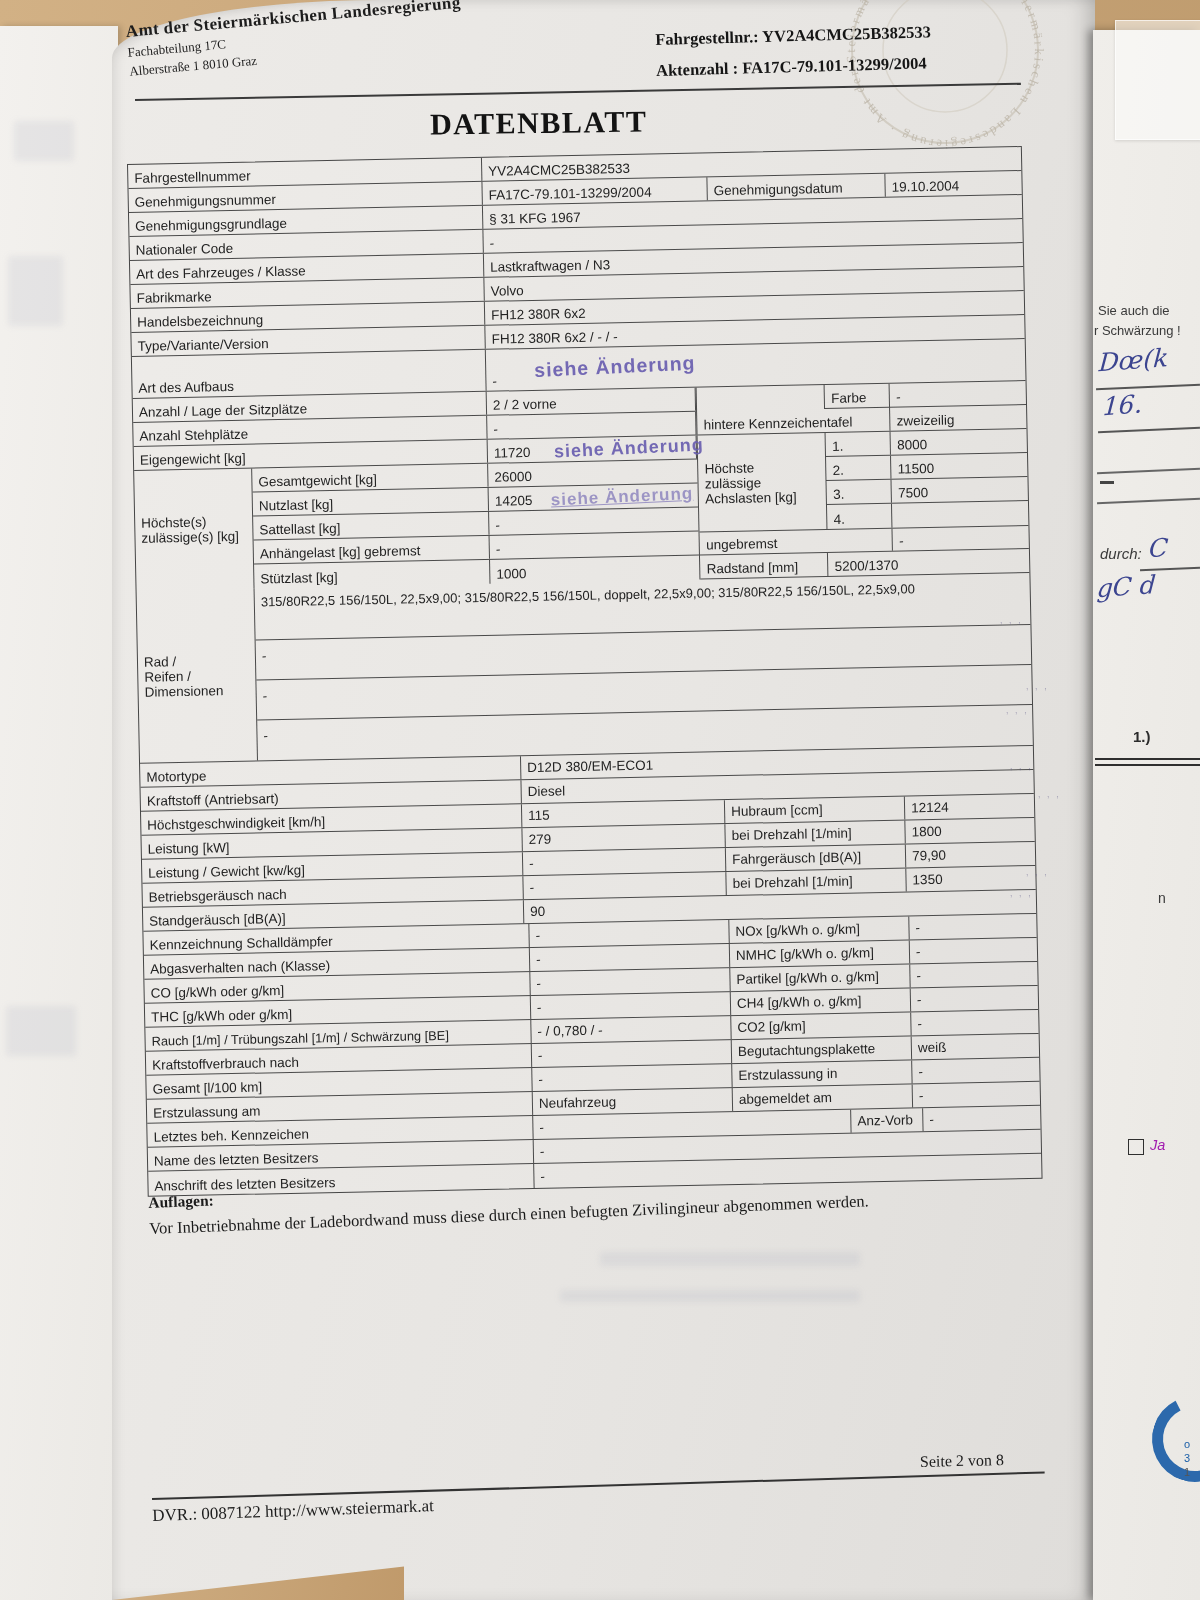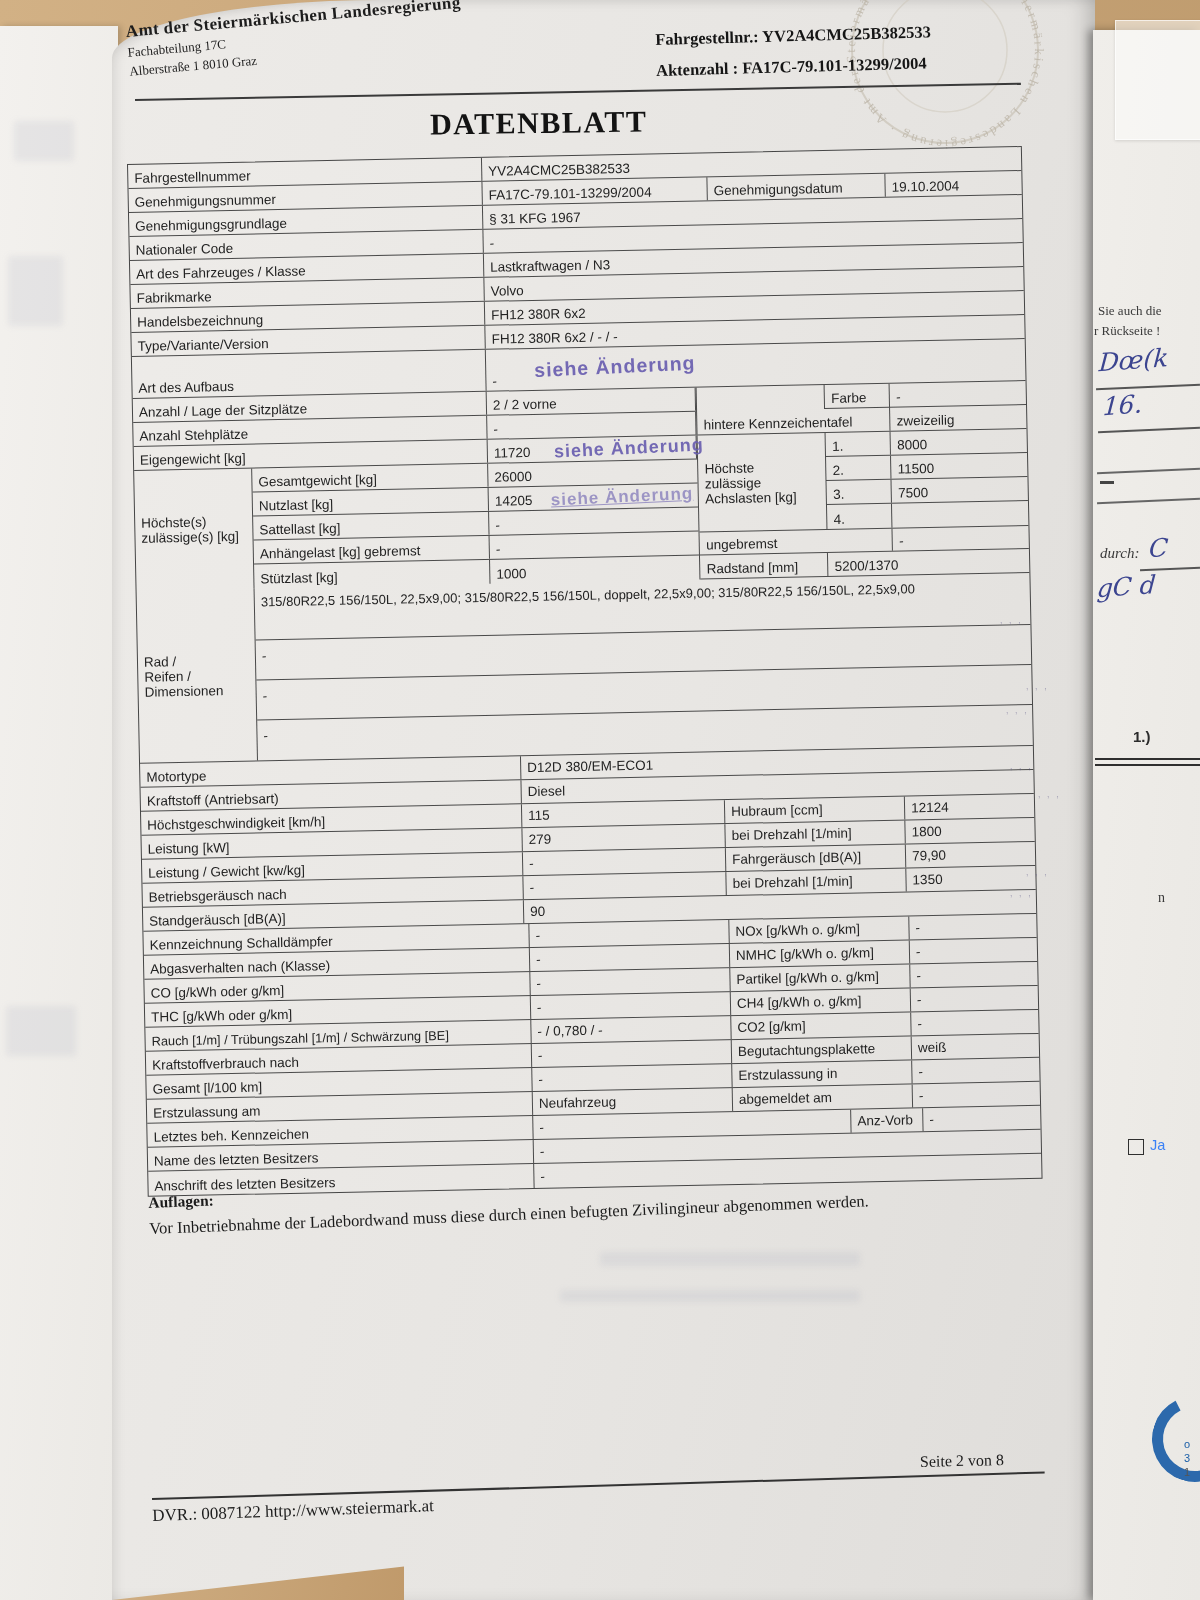--- a/index.html
+++ b/index.html
@@ -64,28 +64,28 @@
     font-family:"Liberation Serif",serif;color:#1b1b1b;}
   #auflagen .h{font-weight:bold;font-size:15.5px;}
   #auflagen .t{font-size:16.5px;margin-top:7px;white-space:nowrap;}
   #footer-rule{left:152px;top:1498px;width:893px;height:2px;background:#333;
     transform:rotate(-1.7deg);transform-origin:0 0;}
   #footer-left{left:152px;top:1506px;font-family:"Liberation Serif",serif;font-size:17px;
     color:#1c1c1c;transform:rotate(-2deg);transform-origin:0 0;}
   #footer-right{left:920px;top:1452px;font-family:"Liberation Serif",serif;font-size:16px;
     color:#1c1c1c;transform:rotate(-1.2deg);}
   
-  .sidetext{color:#3a3a3a;font-size:13px;font-family:Liberation Serif, serif;}
+  .sidetext{color:#3a3a3a;font-size:13px;}
   .hand{font-family:"DejaVu Serif",serif;font-style:italic;color:#3c4590;font-size:25px;
     transform:rotate(-4deg) skewX(-8deg);transform-origin:0 0;white-space:nowrap;}
   .sideline{height:2px;background:#555;transform:rotate(-2.5deg);}
   #dline{left:1095px;top:758px;width:105px;height:4px;border-top:2.2px solid #2f2f2f;
     border-bottom:2.2px solid #2f2f2f;box-sizing:content-box;}
   #checkbox{left:1128px;top:1139px;width:14px;height:14px;border:1.6px solid #2f2f2f;background:transparent;}
-  #ja-label{left:1150px;top:1137px;font-size:14.5px;color:#3b82f6;}
+  #ja-label{left:1150px;top:1137px;font-size:14.5px;color:#a21caf;font-style:italic;}
   #logo-arc{left:1152px;top:1396px;width:64px;height:64px;border:11px solid #1c5fa8;
     border-radius:50%;border-top-color:transparent;transform:rotate(18deg);opacity:.92;}
   .logofrag{color:#1c5fa8;font-size:11px;left:1184px;}
   .ghost{color:rgba(90,85,135,.38);font-size:11px;letter-spacing:2px;white-space:nowrap;}
   .smudge{background:rgba(120,130,160,.10);filter:blur(3px);border-radius:4px;}
 </style>
 </head>
 <body>
 
 <div class="abs" id="left-page">
@@ -407,21 +407,21 @@
   <div class="t">Vor Inbetriebnahme der Ladebordwand muss diese durch einen befugten Zivilingineur abgenommen werden.</div>
 </div>
 <div class="abs smudge" style="left:600px;top:1252px;width:260px;height:14px;"></div>
 <div class="abs smudge" style="left:560px;top:1290px;width:300px;height:12px;"></div>
 
 <div class="abs" id="footer-rule"></div>
 <div class="abs" id="footer-left">DVR.: 0087122 http://www.steiermark.at</div>
 <div class="abs" id="footer-right">Seite 2 von 8</div>
 
 <div class="abs sidetext" style="left:1098px;top:303px;">Sie auch die</div>
-<div class="abs sidetext" style="left:1094px;top:323px;">r Rückseite !</div>
+<div class="abs sidetext" style="left:1094px;top:323px;">r Schwärzung !</div>
 <div class="abs hand" style="left:1100px;top:348px;">Dœ(k</div>
 <div class="abs sideline" style="left:1096px;top:386px;width:104px;"></div>
 <div class="abs hand" style="left:1104px;top:392px;">16.</div>
 <div class="abs sideline" style="left:1098px;top:429px;width:102px;"></div>
 <div class="abs sideline" style="left:1097px;top:470px;width:103px;background:#666;"></div>
 <div class="abs" style="left:1100px;top:481px;width:14px;height:2.5px;background:#444;"></div>
 <div class="abs sideline" style="left:1097px;top:500px;width:103px;background:#666;"></div>
 <div class="abs sidetext" style="left:1100px;top:545px;font-style:italic;font-size:15px;">durch:</div>
 <div class="abs hand" style="left:1150px;top:534px;">C</div>
 <div class="abs sideline" style="left:1140px;top:568px;width:60px;"></div>

